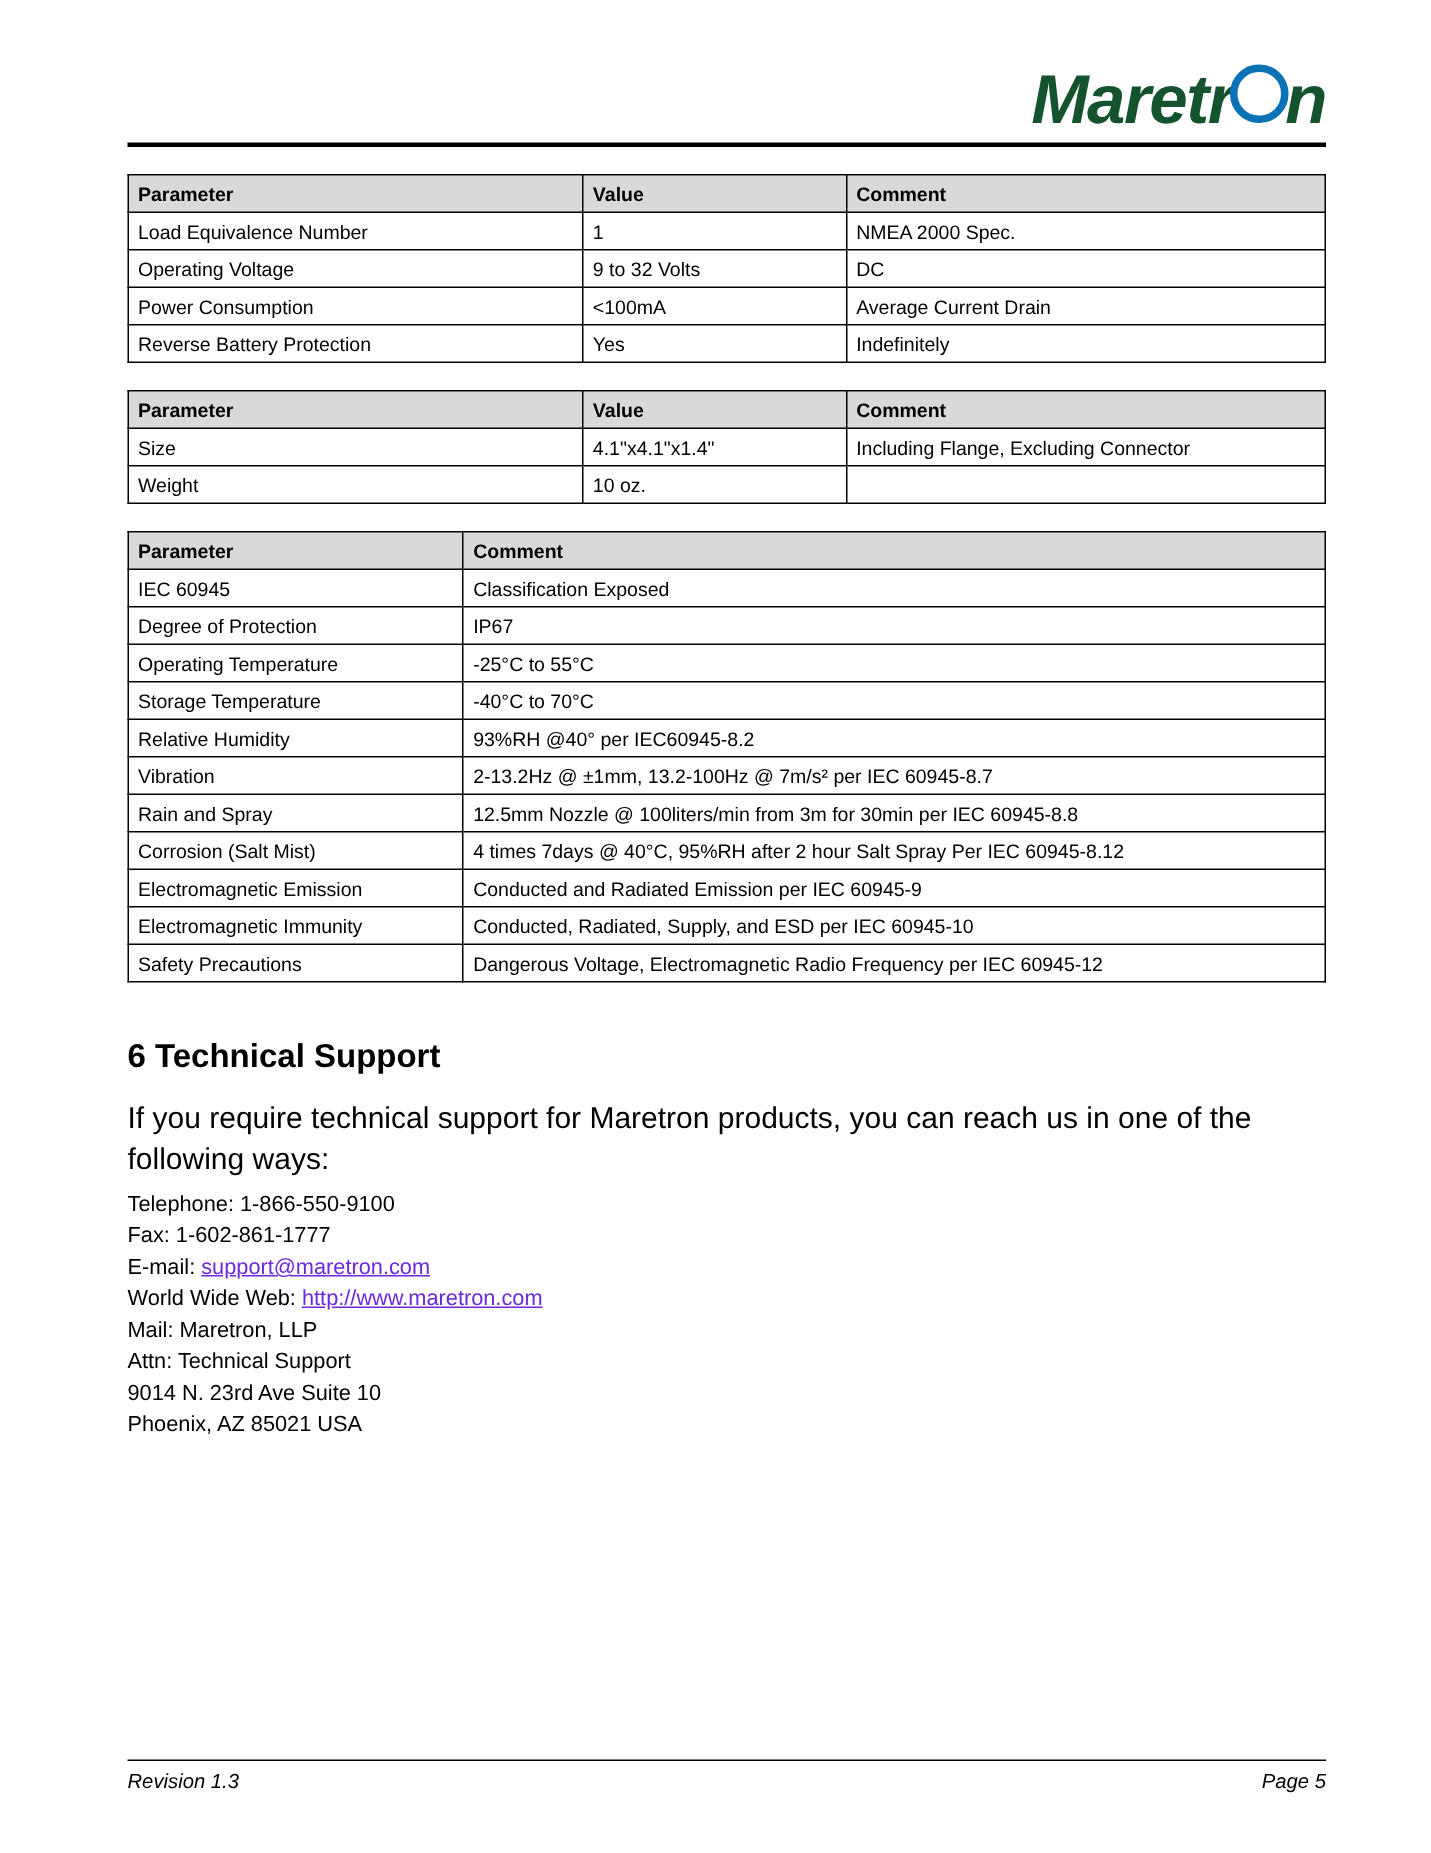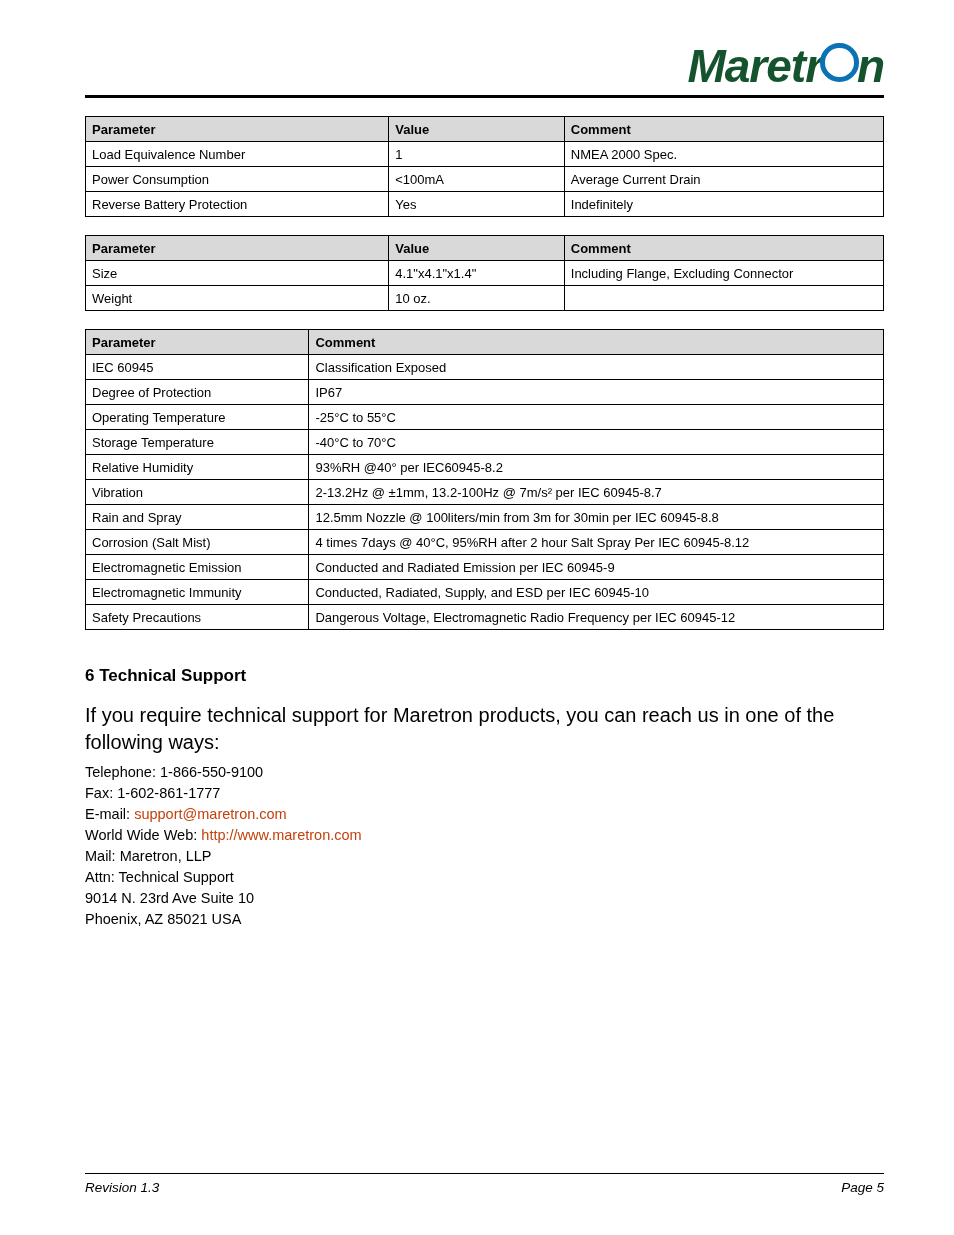--- a/index.html
+++ b/index.html
@@ -56,37 +56,38 @@
     padding: 3px 6px;
     text-align: left;
     vertical-align: middle;
     height: 18px;
   }
   table.spec th {
     background: #d9d9d9;
     font-weight: 700;
   }
   .section-title {
-    font-size: 17px;
+    font-size: 22px;
     font-weight: 700;
     margin-top: 36px;
   }
   .body-text {
     font-size: 20px;
     line-height: 1.35;
     margin-top: 16px;
   }
   .contact {
     text-align: left;
     font-size: 14.5px;
     line-height: 1.45;
     margin-top: 6px;
   }
   .contact a {
-    color: #c2410c;
+    color: #6d28d9;
+    text-decoration: underline;
   }
   .footer {
     position: absolute;
     bottom: 40px;
     left: 85px;
     right: 70px;
     border-top: 1.5px solid #000;
   }
   .footer-row {
     display: flex;
@@ -127,20 +128,25 @@
         <th>Comment</th>
       </tr>
     </thead>
     <tbody id="t1-body">
         <tr>
           <td>Load Equivalence Number</td>
           <td>1</td>
           <td>NMEA 2000 Spec.</td>
         </tr>
         <tr>
+          <td>Operating Voltage</td>
+          <td>9 to 32 Volts</td>
+          <td>DC</td>
+        </tr>
+        <tr>
           <td>Power Consumption</td>
           <td>&lt;100mA</td>
           <td>Average Current Drain</td>
         </tr>
         <tr>
           <td>Reverse Battery Protection</td>
           <td>Yes</td>
           <td>Indefinitely</td>
         </tr>
       </tbody>

